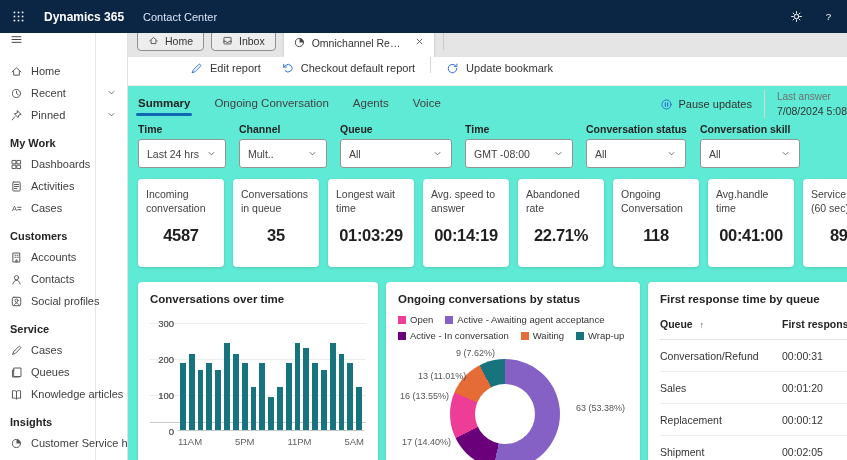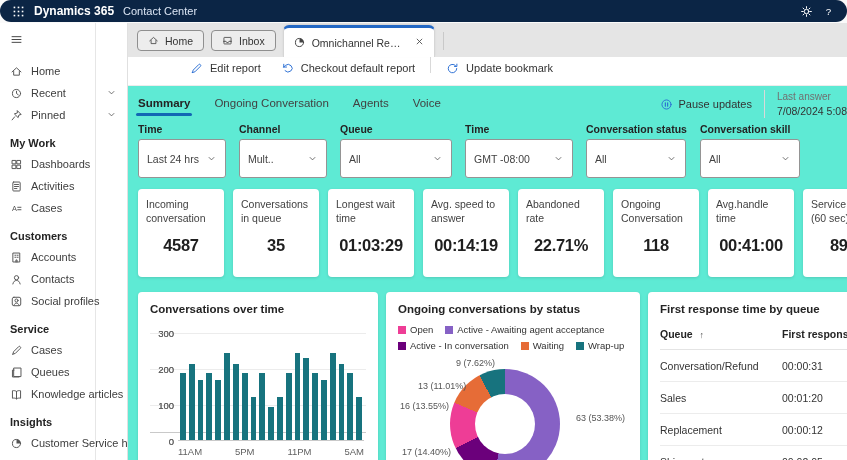--- a/index.html
+++ b/index.html
@@ -3,22 +3,22 @@
 <meta charset="utf-8">
 <style>
   html,body{margin:0;padding:0;background:#ddd;}
   .screen{position:relative;width:847px;height:460px;overflow:hidden;background:#fafafa;
     font-family:"Liberation Sans","DejaVu Sans",sans-serif;color:#242424;}
   .ic{display:inline-flex;align-items:center;justify-content:center;line-height:0;}
   .ic svg{width:13px;height:13px;}
   .ic-sm svg{width:11px;height:11px;}
 
   
-  .topbar{position:absolute;left:0;top:0;right:0;height:22px;background:#0b2545;color:#fff;
-    display:flex;align-items:center;gap:9px;padding:0 12px;z-index:9;border-radius:11px;}
+  .topbar{position:absolute;left:0;top:0;right:0;height:33px;background:#0b2545;color:#fff;
+    display:flex;align-items:center;gap:19px;padding:0 12px;z-index:9;}
   .topbar .brand{font-size:12px;font-weight:700;white-space:nowrap;}
   .topbar .product{font-size:11px;color:#dce6f5;white-space:nowrap;}
   .topbar .spacer{flex:1;}
   .topbar .ic{color:#fff;cursor:pointer;}
 
   
   .sidebar{position:absolute;left:0;top:23px;bottom:0;width:128px;background:#fff;
     border-right:1px solid #e0e0e0;box-sizing:border-box;padding:5px 0 0 10px;overflow:hidden;z-index:4;}
   .sidebar-inner-line{position:absolute;left:95px;top:0;bottom:0;width:1px;background:#e6e6e6;}
   .menu-btn{height:22px;display:flex;align-items:center;color:#444;margin-bottom:10px;cursor:pointer;position:relative;z-index:1;}
@@ -63,21 +63,21 @@
   .pause-btn .ic{color:#2b6fd4;}
   .live-divider{width:1px;height:28px;background:#d9d9d9;}
   .last-updated{display:flex;flex-direction:column;line-height:1.35;white-space:nowrap;}
   .lu-label{font-size:10px;color:#707070;}
   .lu-value{font-size:10.5px;color:#333;}
 
   
   .filters{display:flex;gap:13px;margin-top:1px;}
   .filter{display:flex;flex-direction:column;gap:4px;}
   .filter-label{font-size:10.5px;font-weight:700;color:#242424;}
-  .dropdown{height:39px;box-sizing:border-box;border:1px solid #949494;border-radius:3px;background:#fff;
+  .dropdown{height:29px;box-sizing:border-box;border:1px solid #949494;border-radius:3px;background:#fff;
     display:flex;align-items:center;justify-content:space-between;padding:0 8px;font-size:10.5px;color:#424242;cursor:pointer;}
   .dropdown .ic{color:#555;}
 
   
   .kpis{display:flex;gap:9px;margin-top:11px;}
   .kpi{width:86px;height:88px;box-sizing:border-box;flex-shrink:0;background:#fff;border-radius:4px;
     box-shadow:0 1px 3px rgba(0,0,0,.13);padding:9px 8px;}
   .kpi-label{font-size:10.5px;color:#424242;line-height:1.3;}
   .kpi-value{font-size:16.5px;font-weight:700;color:#1f1f1f;text-align:center;margin-top:11px;letter-spacing:-0.3px;white-space:nowrap;}
 

